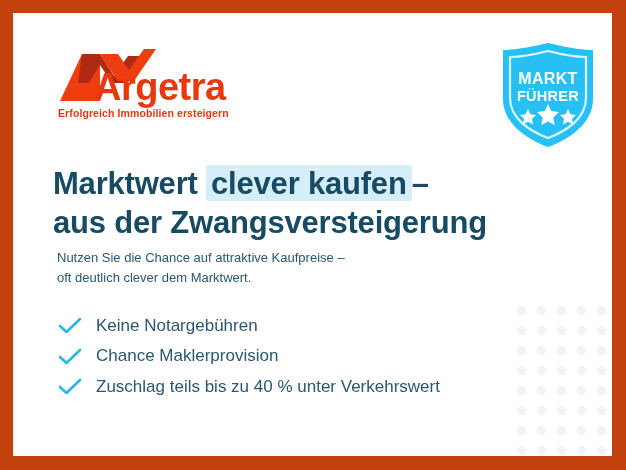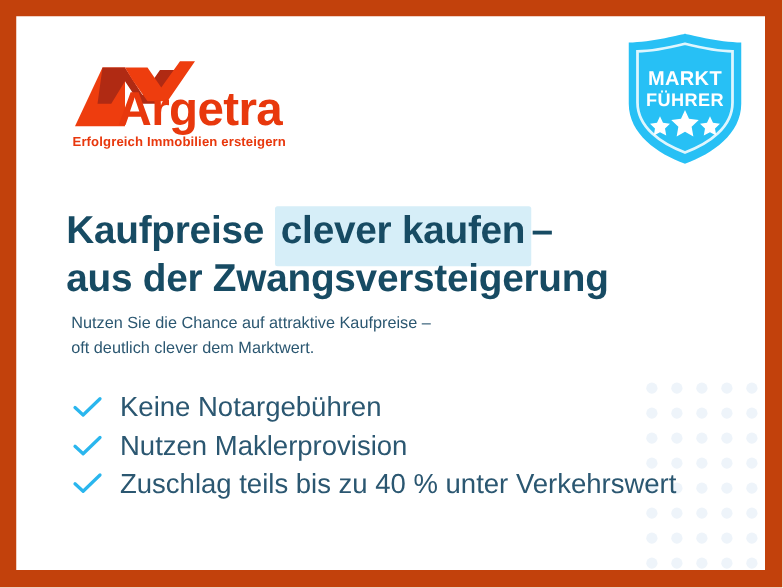--- a/index.html
+++ b/index.html
@@ -57,21 +57,21 @@
     width: 200px;
     height: 78px;
     z-index: 2;
   }
   .logo svg { display: block; }
 
   
   .badge {
     position: absolute;
     left: 485px;
-    top: 12px;
+    top: 28px;
     width: 100px;
     height: 108px;
     z-index: 2;
   }
   .badge svg { display: block; }
 
   
   .headline {
     position: absolute;
     left: 40px;
@@ -79,21 +79,21 @@
     z-index: 2;
     font-size: 31px;
     font-weight: bold;
     line-height: 1.28;
     color: #174b63;
     letter-spacing: -0.2px;
     white-space: nowrap;
   }
   .headline .hl {
     background: #d6eef8;
-    padding: 1px 5px 12px 5px;
+    padding: 1px 5px 0 5px;
     border-radius: 2px;
   }
   .headline .line2 { display: block; }
 
   
   .subhead {
     position: absolute;
     left: 44px;
     top: 222px;
     z-index: 2;
@@ -120,21 +120,21 @@
     height: 30.5px;
   }
   .check {
     flex: 0 0 auto;
     width: 24px;
     height: 18px;
     margin-right: 14px;
     display: block;
   }
   .benefit-text {
-    font-size: 22px;
+    font-size: 17px;
     color: #2b5771;
     line-height: 1.1;
     white-space: nowrap;
   }
 </style>
 </head>
 <body>
 
 <div class="banner">
   <div class="card">
@@ -205,42 +205,42 @@
 
         <g fill="#ffffff">
           <polygon points="30,68 32.4,73.2 38,73.9 34,77.8 35,83.4 30,80.7 25,83.4 26,77.8 22,73.9 27.6,73.2"></polygon>
           <polygon points="50,63 53.2,70 61,71 55.3,76.4 56.7,84.1 50,80.4 43.3,84.1 44.7,76.4 39,71 46.8,70"></polygon>
           <polygon points="70,68 72.4,73.2 78,73.9 74,77.8 75,83.4 70,80.7 65,83.4 66,77.8 62,73.9 67.6,73.2"></polygon>
         </g>
       </svg>
     </div>
 
     <h1 class="headline">
-      <span>Kaufpreise</span>
+      <span>Marktwert</span>
       <span class="hl">clever kaufen</span><span>–</span>
       <span class="line2">aus der Zwangsversteigerung</span>
     </h1>
 
     <p class="subhead">
       <span>Nutzen Sie die Chance auf attraktive Kaufpreise –</span>
       <span>oft deutlich clever dem Marktwert.</span>
     </p>
 
     <ul class="benefits">
       <li>
         <svg class="check" viewBox="0 0 24 18">
           <polyline points="2,9 8.5,15 22,2" fill="none" stroke="#2ab6ee" stroke-width="2.6" stroke-linecap="round" stroke-linejoin="round"></polyline>
         </svg>
         <span class="benefit-text">Keine Notargebühren</span>
       </li>
       <li>
         <svg class="check" viewBox="0 0 24 18">
           <polyline points="2,9 8.5,15 22,2" fill="none" stroke="#2ab6ee" stroke-width="2.6" stroke-linecap="round" stroke-linejoin="round"></polyline>
         </svg>
-        <span class="benefit-text">Nutzen Maklerprovision</span>
+        <span class="benefit-text">Chance Maklerprovision</span>
       </li>
       <li>
         <svg class="check" viewBox="0 0 24 18">
           <polyline points="2,9 8.5,15 22,2" fill="none" stroke="#2ab6ee" stroke-width="2.6" stroke-linecap="round" stroke-linejoin="round"></polyline>
         </svg>
         <span class="benefit-text">Zuschlag teils bis zu 40 % unter Verkehrswert</span>
       </li>
     </ul>
 
   </div>

